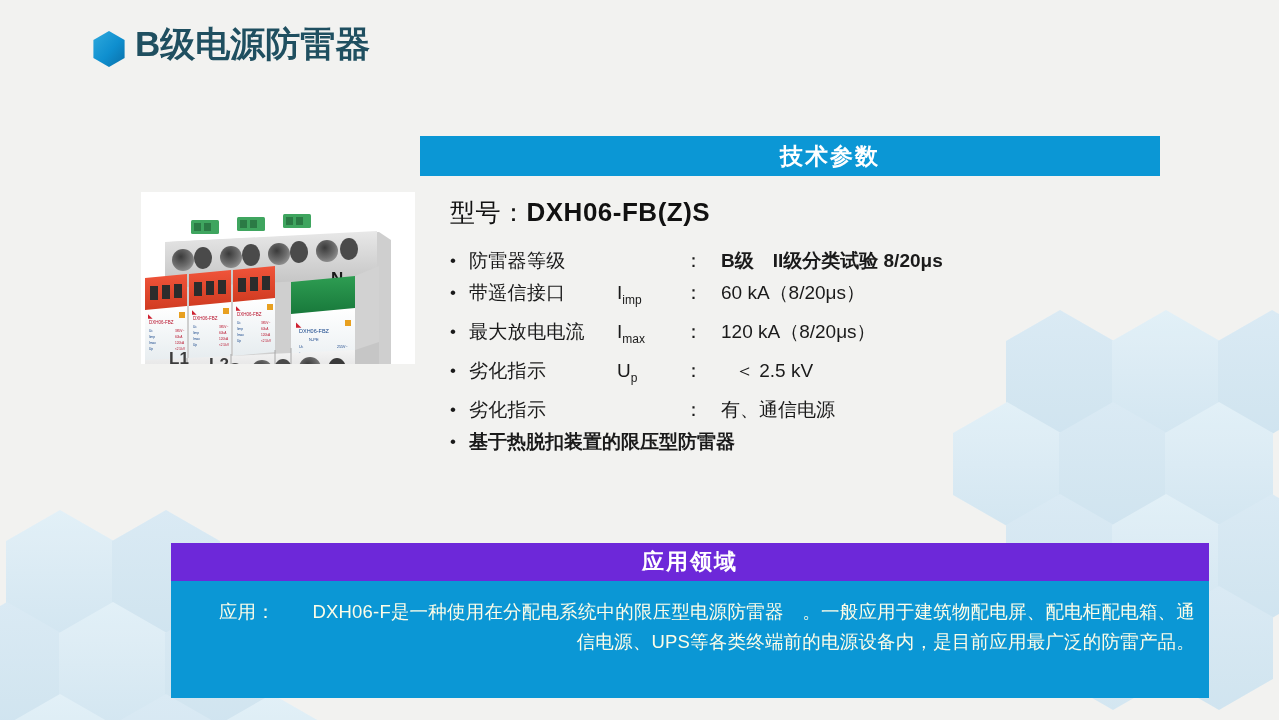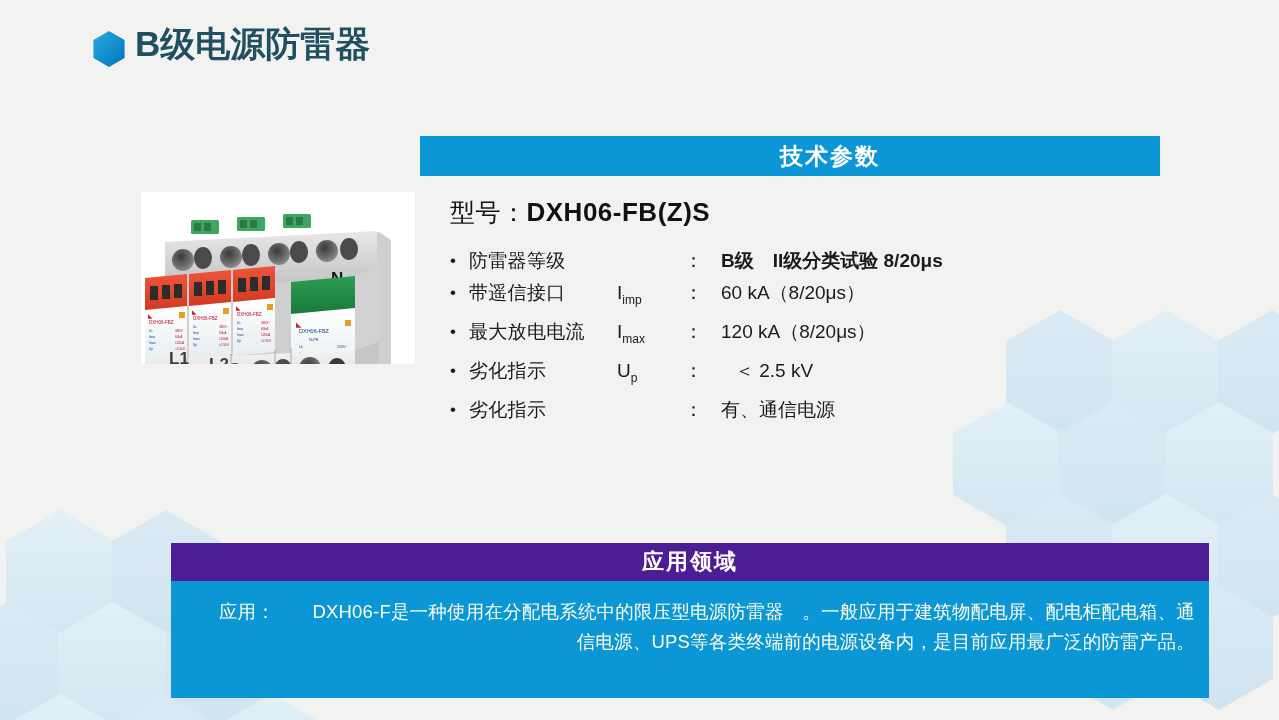--- a/index.html
+++ b/index.html
@@ -128,21 +128,21 @@
   .sp-val { display: inline-block; margin-left: 18px; }
   .bold { font-weight: bold; }
   li.wide-note { padding-left: 30px; font-weight: bold; }
   li.wide-note::before { left: 4px; font-weight: normal; }
 
   
   #app-header-bar {
     position: absolute;
     left: 171px; top: 543px;
     width: 1038px; height: 38px;
-    background: #4c1d95;
+    background: #6d28d9;
     z-index: 3;
   }
   #app-header-label {
     width: 100%;
     text-align: center;
     line-height: 38px;
     color: #ffffff;
     font-size: 22px;
     font-weight: bold;
     letter-spacing: 2px;
@@ -409,20 +409,21 @@
     </li>
 
     <li>
       <span class="sp-name" style="width:148px">劣化指示</span><span class="sp-sym" style="width:67px"><span>U</span><sub>p</sub></span><span class="sp-colon">：</span><span class="sp-val" style="padding-left:14px">＜ 2.5 kV</span>
     </li>
 
     <li>
       <span class="sp-name" style="width:215px">劣化指示</span><span class="sp-sym" style="width:0px"></span><span class="sp-colon">：</span><span class="sp-val">有、通信电源</span>
     </li>
 
+    <li class="wide-note">基于热脱扣装置的限压型防雷器</li>
   </ul>
 </div>
 
 <div id="app-header-bar">
   <div id="app-header-label">应用领域</div>
 </div>
 <div id="app-body">
   <div id="app-text">应用：　　DXH06-F是一种使用在分配电系统中的限压型电源防雷器　。一般应用于建筑物配电屏、配电柜配电箱、通信电源、UPS等各类终端前的电源设备内，是目前应用最广泛的防雷产品。</div>
 </div>
 

